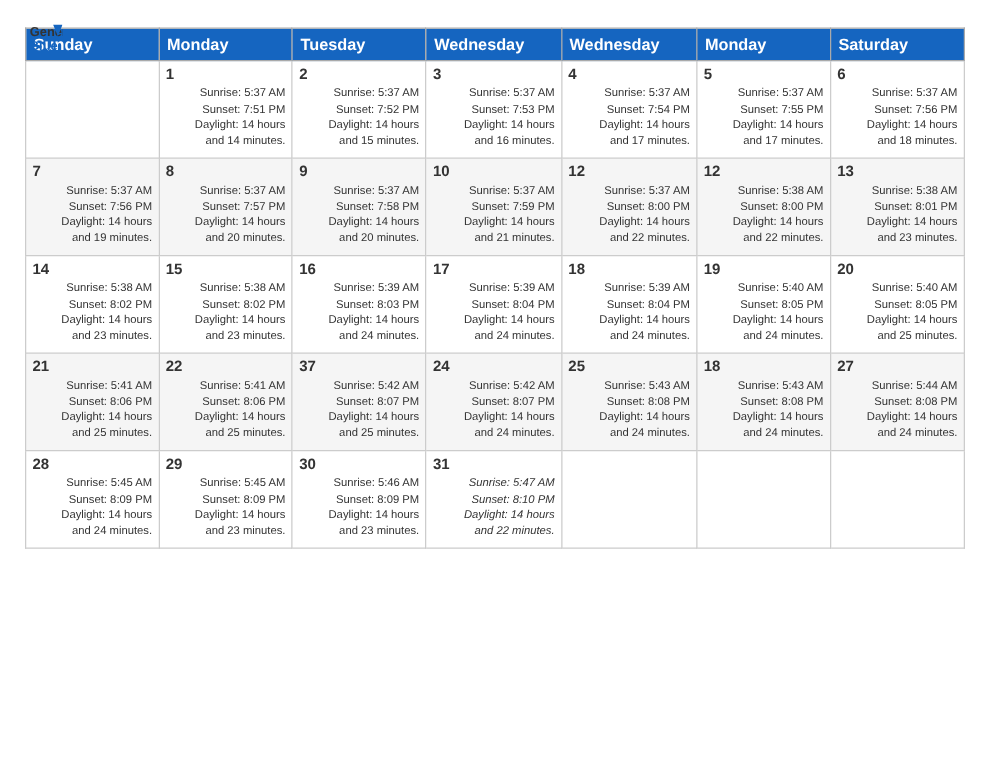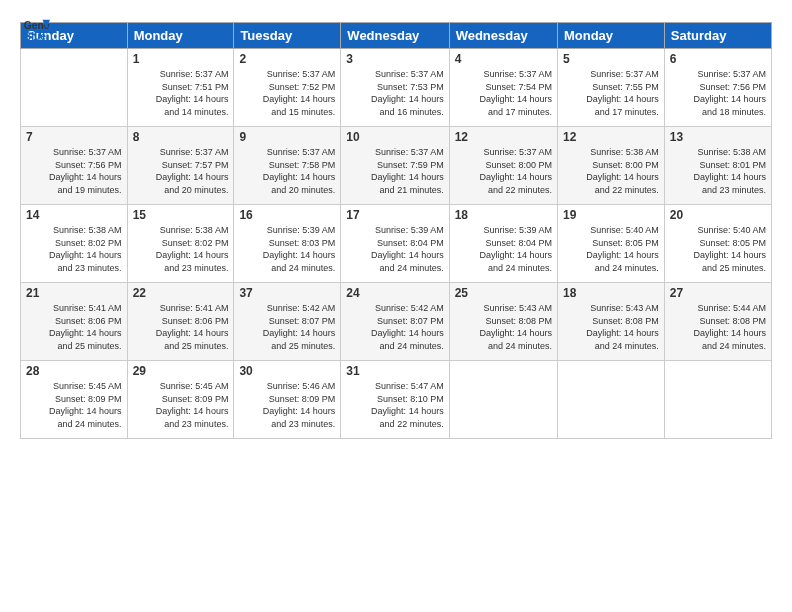--- a/index.html
+++ b/index.html
@@ -334,21 +334,21 @@
           </td>
           <td>
             <span class="day-num">30</span>
             <div class="day-info" style="white-space: pre-line;">Sunrise: 5:46 AM
 Sunset: 8:09 PM
 Daylight: 14 hours
 and 23 minutes.</div>
           </td>
           <td>
             <span class="day-num">31</span>
-            <div class="day-info" style="white-space: pre-line;">Sunrise: 5:47 AM
+            <div class="day-info" style="white-space: pre-line; font-style: italic;">Sunrise: 5:47 AM
 Sunset: 8:10 PM
 Daylight: 14 hours
 and 22 minutes.</div>
           </td>
           <td class="empty-cell"></td>
           <td class="empty-cell"></td>
           <td class="empty-cell"></td>
         </tr>
       </tbody>
   </table>

